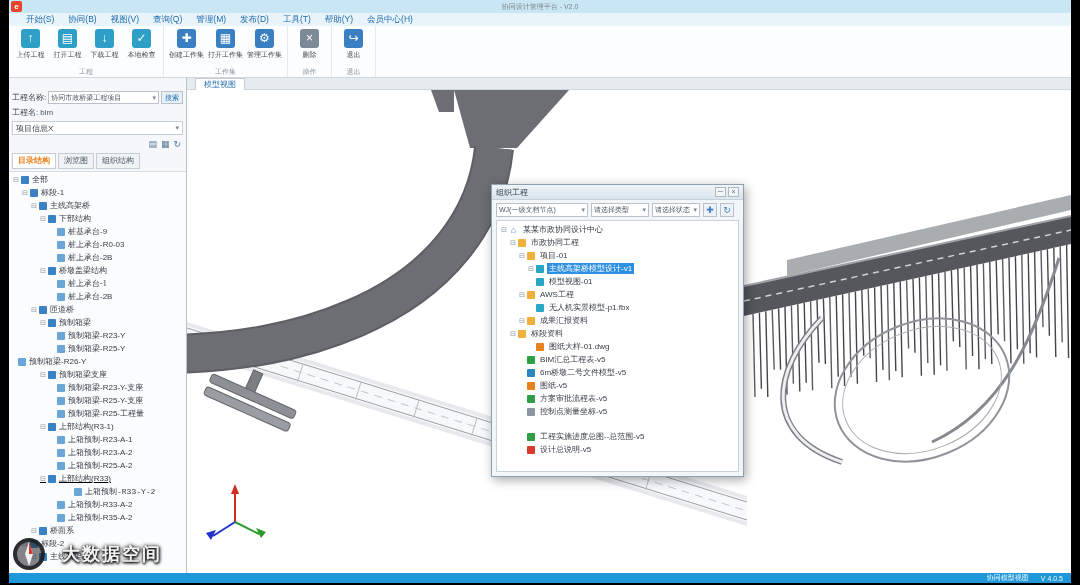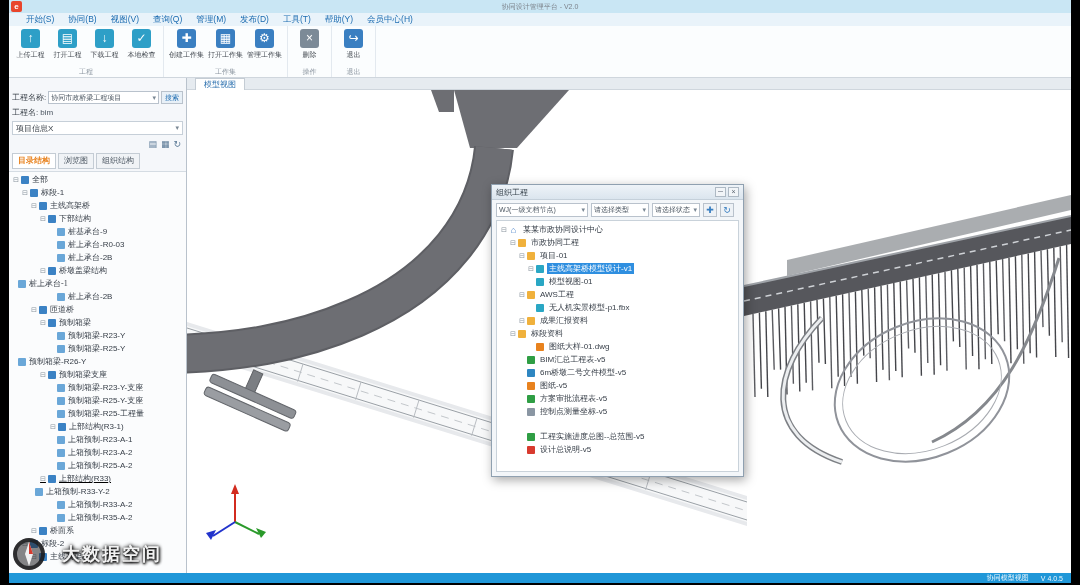--- a/index.html
+++ b/index.html
@@ -242,21 +242,21 @@
           <div class="titem" style="padding-left: 39px;">
             <span class="texp"></span>
             <span class="tico leaf"></span>
             <span class="tlabel">桩上承台-2B</span>
           </div>
           <div class="titem" style="padding-left: 30px;">
             <span class="texp">⊟</span>
             <span class="tico"></span>
             <span class="tlabel">桥墩盖梁结构</span>
           </div>
-          <div class="titem" style=" font-family: Liberation Serif, serif;">
+          <div class="titem" style="padding-left: 39px; font-family: Liberation Serif, serif;">
             <span class="texp"></span>
             <span class="tico leaf"></span>
             <span class="tlabel">桩上承台-1</span>
           </div>
           <div class="titem" style="padding-left: 39px;">
             <span class="texp"></span>
             <span class="tico leaf"></span>
             <span class="tlabel">桩上承台-2B</span>
           </div>
           <div class="titem" style="padding-left: 21px;">
@@ -297,21 +297,21 @@
           <div class="titem" style="padding-left: 39px;">
             <span class="texp"></span>
             <span class="tico leaf"></span>
             <span class="tlabel">预制箱梁-R25-Y-支座</span>
           </div>
           <div class="titem" style="padding-left: 39px;">
             <span class="texp"></span>
             <span class="tico leaf"></span>
             <span class="tlabel">预制箱梁-R25-工程量</span>
           </div>
-          <div class="titem" style="padding-left: 30px; margin-left: 10px;">
+          <div class="titem" style="padding-left: 30px;">
             <span class="texp">⊟</span>
             <span class="tico"></span>
             <span class="tlabel">上部结构(R3-1)</span>
           </div>
           <div class="titem" style="padding-left: 39px;">
             <span class="texp"></span>
             <span class="tico leaf"></span>
             <span class="tlabel">上箱预制-R23-A-1</span>
           </div>
           <div class="titem" style="padding-left: 39px;">
@@ -322,21 +322,21 @@
           <div class="titem" style="padding-left: 39px;">
             <span class="texp"></span>
             <span class="tico leaf"></span>
             <span class="tlabel">上箱预制-R25-A-2</span>
           </div>
           <div class="titem" style="padding-left: 30px; text-decoration: underline;">
             <span class="texp">⊟</span>
             <span class="tico"></span>
             <span class="tlabel">上部结构(R33)</span>
           </div>
-          <div class="titem" style="padding-left: 17px;">
+          <div class="titem" style="padding-left: 56px; font-family: Liberation Mono, monospace;">
             <span class="texp"></span>
             <span class="tico leaf"></span>
             <span class="tlabel">上箱预制-R33-Y-2</span>
           </div>
           <div class="titem" style="padding-left: 39px;">
             <span class="texp"></span>
             <span class="tico leaf"></span>
             <span class="tlabel">上箱预制-R33-A-2</span>
           </div>
           <div class="titem" style="padding-left: 39px;">

